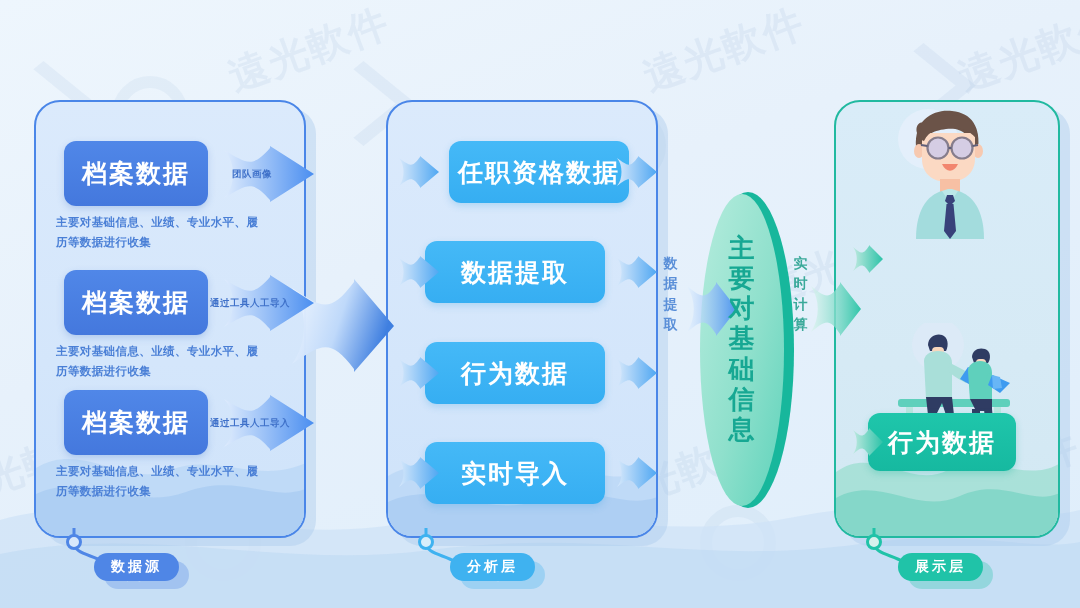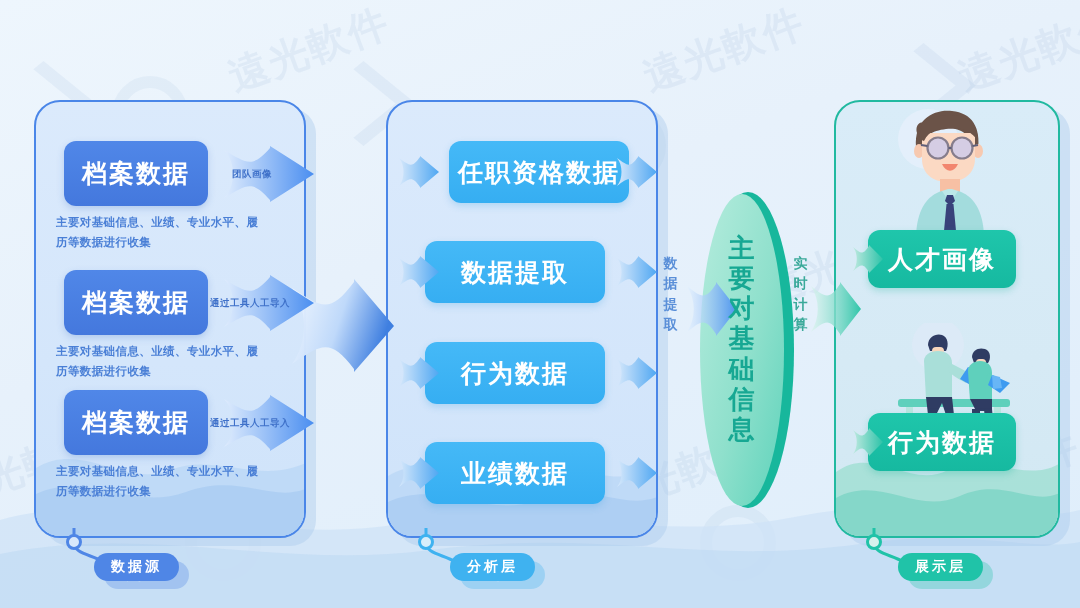--- a/index.html
+++ b/index.html
@@ -302,21 +302,21 @@
     <span>行为数据</span>
   </div>
   <svg width="42" height="34" style="position:absolute;left:616px;top:356px;z-index:5;">
     <path d="M1,3 C12,11 14,13 22,2 L22,1 L41,17 L22,33 L22,32 C14,21 12,23 1,31 C7,24 7,10 1,3 Z" fill="url(#smA)"></path>
   </svg>
 
   <svg width="42" height="34" style="position:absolute;left:398px;top:456px;z-index:5;">
     <path d="M1,3 C12,11 14,13 22,2 L22,1 L41,17 L22,33 L22,32 C14,21 12,23 1,31 C7,24 7,10 1,3 Z" fill="url(#smA)"></path>
   </svg>
   <div class="dbox dbox-sky" style="left:425px; top:442px; width:180px; height:62px;">
-    <span>业绩数据</span>
+    <span>实时导入</span>
   </div>
   <svg width="42" height="34" style="position:absolute;left:616px;top:456px;z-index:5;">
     <path d="M1,3 C12,11 14,13 22,2 L22,1 L41,17 L22,33 L22,32 C14,21 12,23 1,31 C7,24 7,10 1,3 Z" fill="url(#smA)"></path>
   </svg>
 
   <svg width="80" height="62" style="position:absolute;left:416px;top:528px;">
     <path d="M10,0 L10,14 C10,26 26,26 40,34 L58,44" stroke="#3fb2f0" stroke-width="3" fill="none"></path>
     <circle cx="10" cy="14" r="6.5" fill="#d9eefb" stroke="#3fb2f0" stroke-width="3"></circle>
     <circle cx="58" cy="44" r="3.5" fill="#3fb2f0"></circle>
   </svg>
@@ -406,23 +406,20 @@
 
   <svg width="32" height="30" style="position:absolute;left:852px;top:244px;z-index:5;">
     <defs>
         <linearGradient id="tlA" x1="0" y1="0" x2="1" y2="0">
       <stop offset="0%" stop-color="#bfe9e0"></stop>
           <stop offset="100%" stop-color="#2cc3a8"></stop>
     </linearGradient>
       </defs>
     <path d="M1,3 C9,10 11,11 17,2 L17,1 L31,15 L17,29 L17,28 C11,19 9,20 1,27 C6,21 6,9 1,3 Z" fill="url(#tlA)"></path>
   </svg>
-  <div class="dbox dbox-teal" style="left:868px; top:230px; width:148px; height:58px;">
-    <span>人才画像</span>
-  </div>
 
   <svg width="150" height="110" style="position:absolute;left:880px;top:323px;">
     <circle cx="58" cy="22" r="26" fill="#dde9f7" opacity="0.75"></circle>
 
     <rect x="18" y="76" width="112" height="8" rx="3" fill="#5fd0bc"></rect>
     <rect x="26" y="84" width="7" height="26" fill="#b9e6e0"></rect>
     <rect x="114" y="84" width="7" height="26" fill="#b9e6e0"></rect>
 
     <path d="M48,22 C48,14 56,10 62,12 C68,14 69,22 66,28 L50,28 Z" fill="#2f3c63"></path>
     <rect x="52" y="24" width="12" height="12" rx="4" fill="#f7d6bd"></rect>

